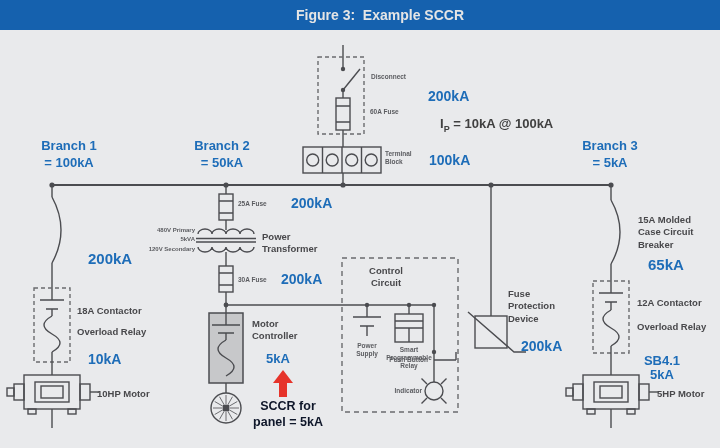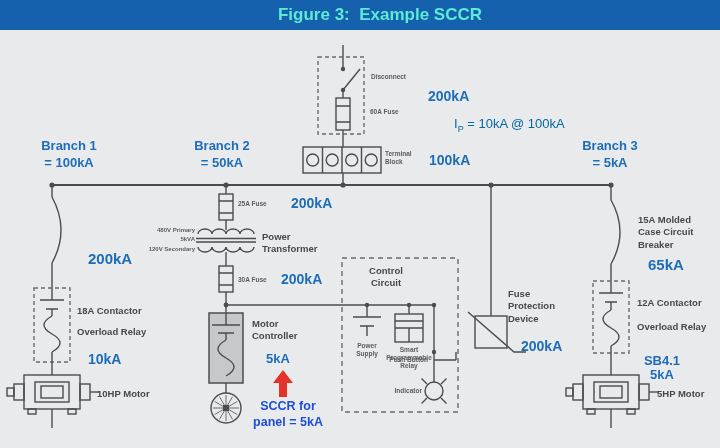--- a/index.html
+++ b/index.html
@@ -1,34 +1,34 @@
 <!DOCTYPE html>
 <html><head>
 <meta charset="utf-8">
 <style>
   html,body{margin:0;padding:0;background:#ffffff;}
   .stage{position:relative;width:720px;height:448px;background:#e9eaec;overflow:hidden;
          font-family:"Liberation Sans",sans-serif;}
   .titlebar{position:absolute;left:0;top:0;width:720px;height:30px;background:#1561ae;
             display:flex;align-items:center;justify-content:center;}
-  .titlebar span{color:#5eead4;font-weight:bold;font-size:17px;white-space:pre;padding-left:40px;}
+  .titlebar span{color:#e5e5e5;font-weight:bold;font-size:14px;white-space:pre;padding-left:40px;}
   .diagram{position:absolute;left:0;top:0;width:720px;height:400px;}
   svg{position:absolute;left:0;top:0;}
   .lbl{position:absolute;font-weight:bold;font-size:9.5px;color:#48484b;
        white-space:pre-line;line-height:1.3;}
   .tiny{position:absolute;font-weight:600;font-size:6.5px;color:#5b5c60;
         white-space:pre-line;line-height:1.25;}
   .xtiny{position:absolute;font-weight:600;font-size:6px;color:#5b5c60;text-align:right;}
   .blue{position:absolute;font-weight:bold;font-size:14px;color:#1e6db8;white-space:pre;}
   .blue.sm{font-size:13px;}
   .head{position:absolute;font-weight:bold;font-size:13px;color:#1e6db8;
         text-align:center;line-height:1.3;transform:translateX(-50%);}
-  .ip{position:absolute;font-weight:normal;font-size:13px;color:#0369a1;white-space:pre;margin-left:14px;}
+  .ip{position:absolute;font-weight:bold;font-size:13px;color:#404040;white-space:pre;}
   .ip sub{font-size:9px;}
-  .red{position:absolute;font-weight:bold;font-size:12.5px;color:#1d4ed8;
+  .red{position:absolute;font-weight:bold;font-size:12.5px;color:#0f172a;
        text-align:center;white-space:pre-line;line-height:1.25;transform:translateX(-50%);}
   .ctr{transform:translateX(-50%);text-align:center;}
   .rt{text-align:right;}
 </style>
 </head>
 <body>
 
 <div class="stage">
 
   <div class="diagram">

